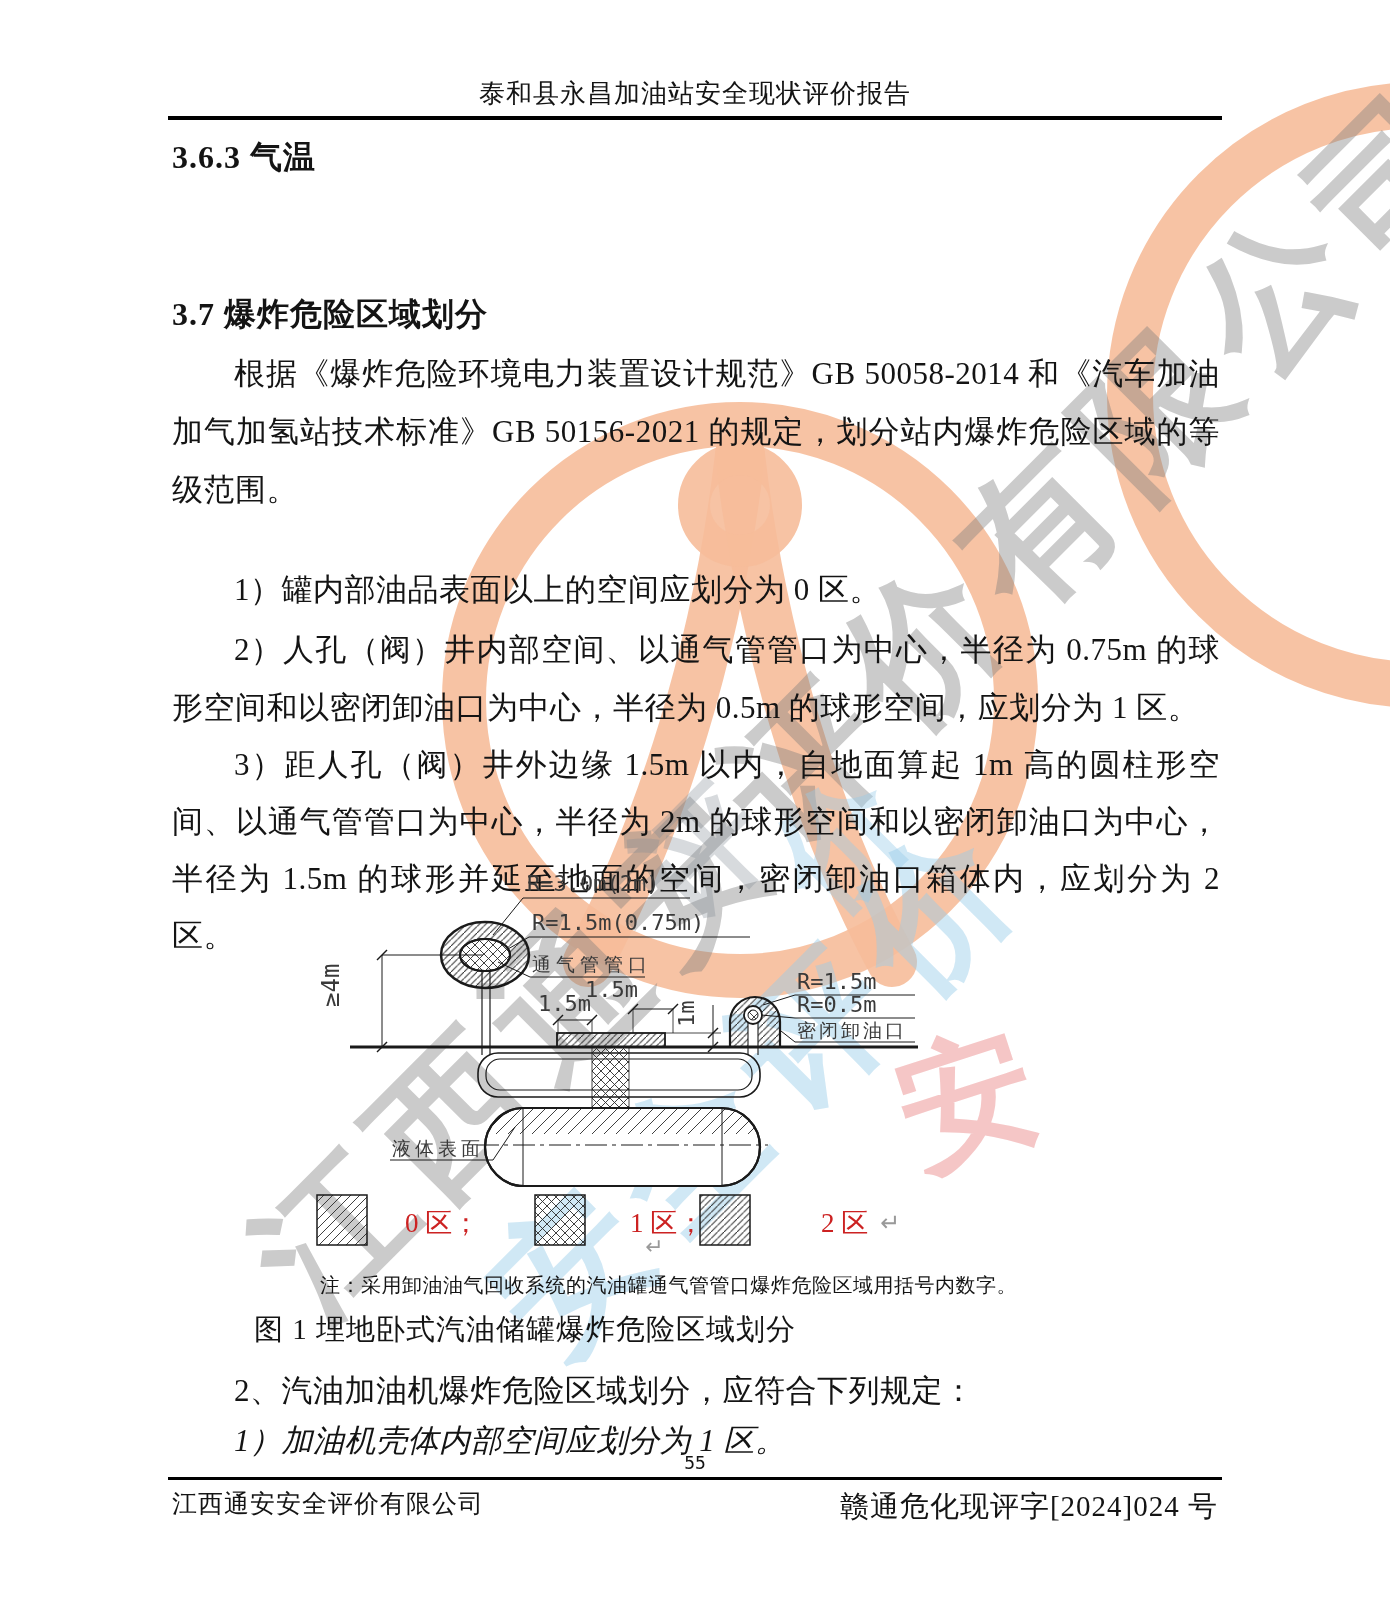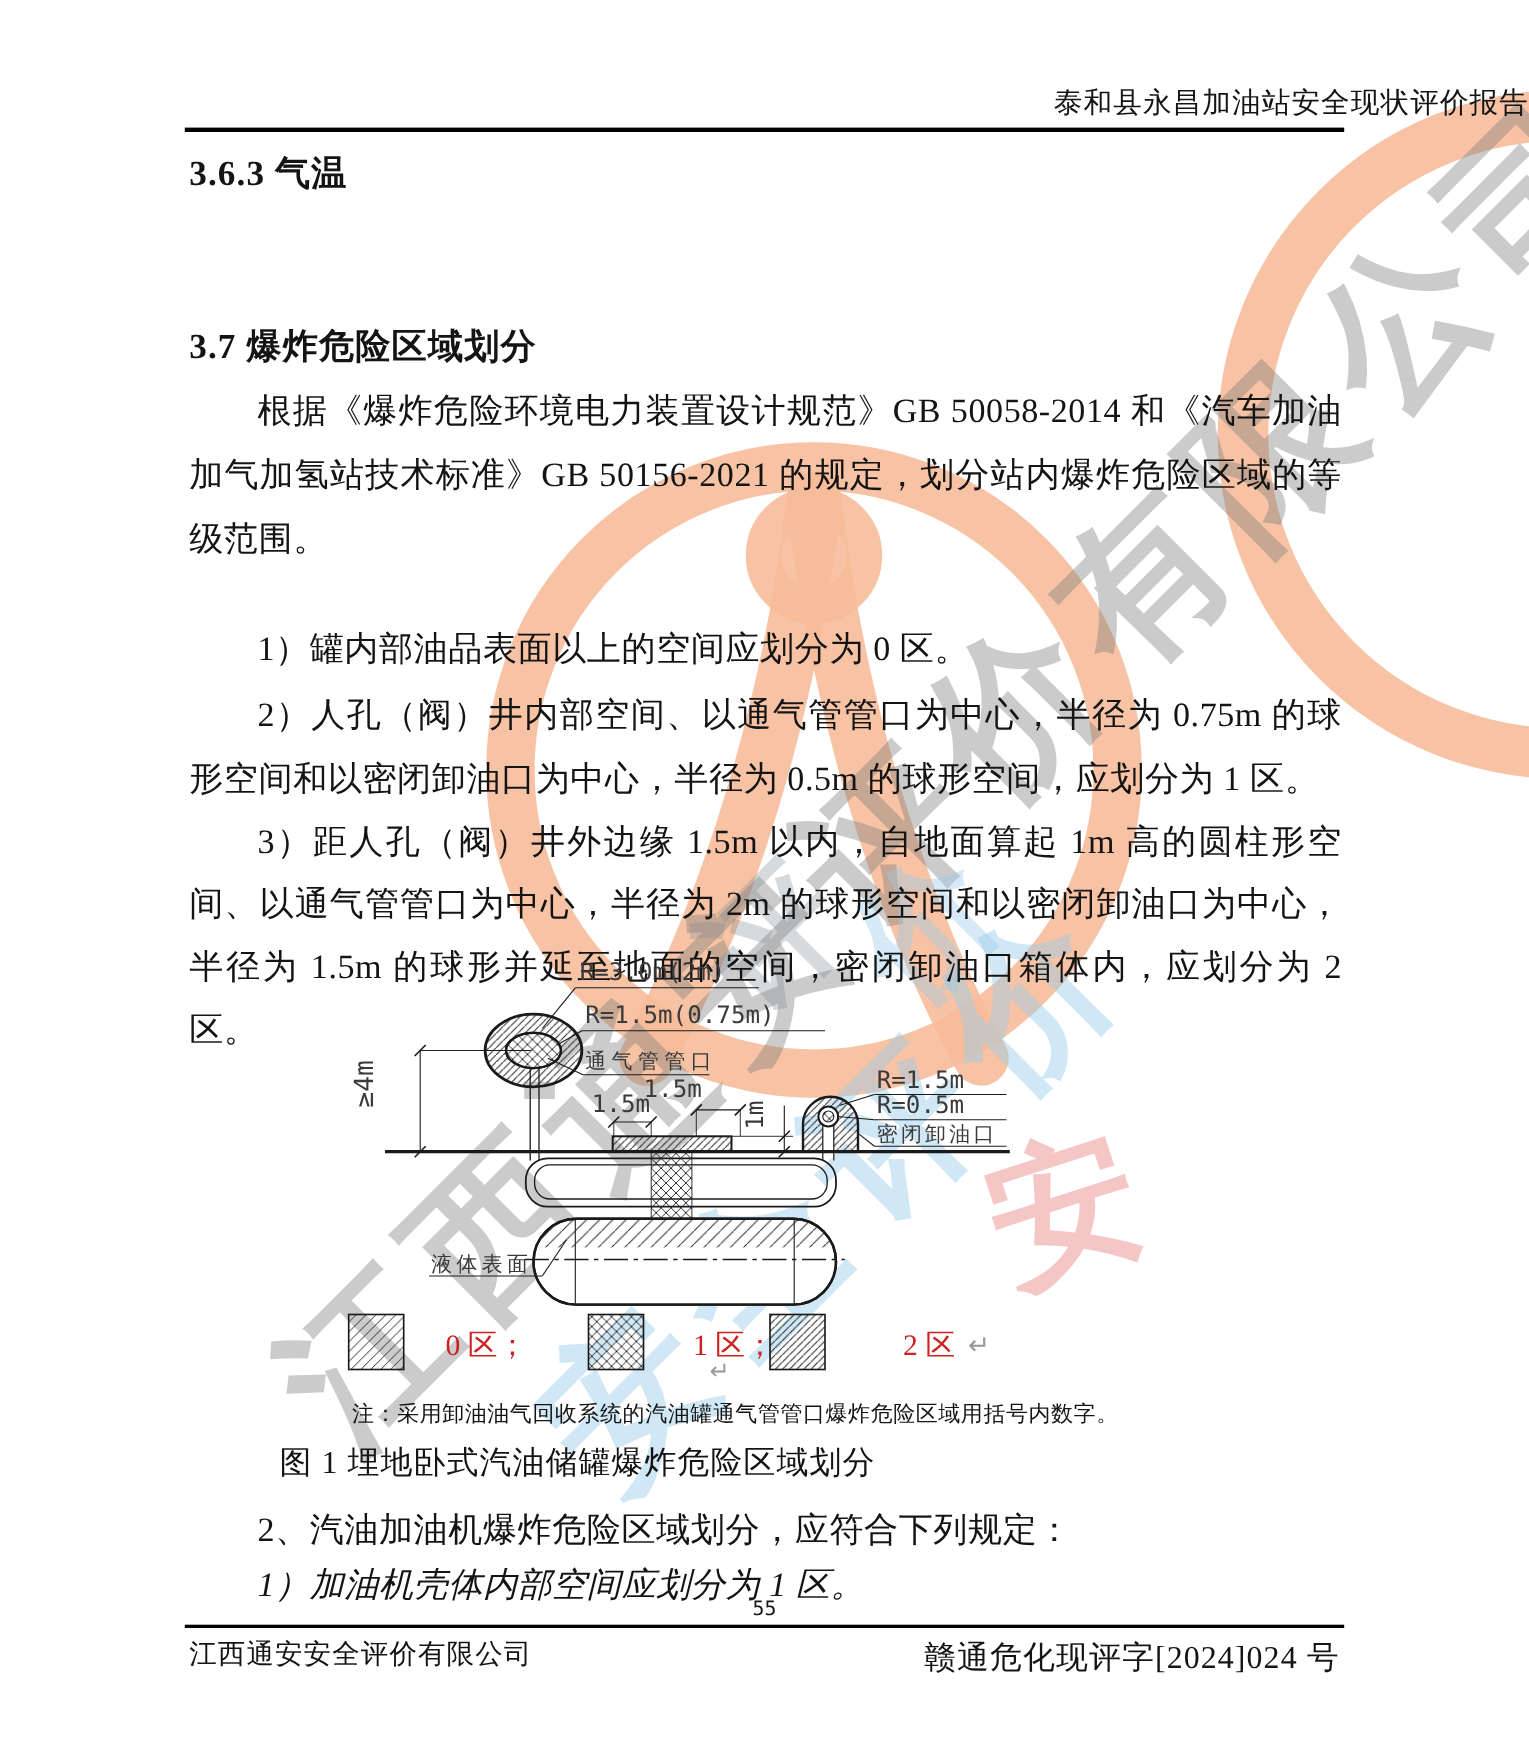--- a/index.html
+++ b/index.html
@@ -5,21 +5,21 @@
   html,body { margin:0; padding:0; background:#e8e8e8; }
   .page {
     position:relative; width:1390px; height:1602px; margin:0 auto;
     background:#ffffff; overflow:hidden;
     font-family:"Liberation Serif","DejaVu Serif",serif; color:#141414;
   }
   .abs { position:absolute; }
   .content { position:absolute; left:0; top:0; width:100%; height:100%; z-index:2; }
   .wm-layer { position:absolute; left:0; top:0; width:100%; height:100%; z-index:0; pointer-events:none; }
 
-  .doc-title { left:0; top:76px; width:100%; text-align:right; font-size:26px; letter-spacing:1px; }
+  .doc-title { left:0; top:76px; width:100%; text-align:center; font-size:26px; letter-spacing:1px; }
   .rule { background:#000; }
   .rule-top { left:168px; top:116px; width:1054px; height:4px; }
   .rule-bottom { left:168px; top:1477px; width:1054px; height:3px; }
 
   .h1 { font-weight:bold; font-size:32px; letter-spacing:1px;text-align:center; }
   .h363 { left:172px; top:136px; }
   .h37  { left:172px; top:293px; }
 
   .body-par {
     left:172px; width:1048px; font-size:31px; line-height:58px;

